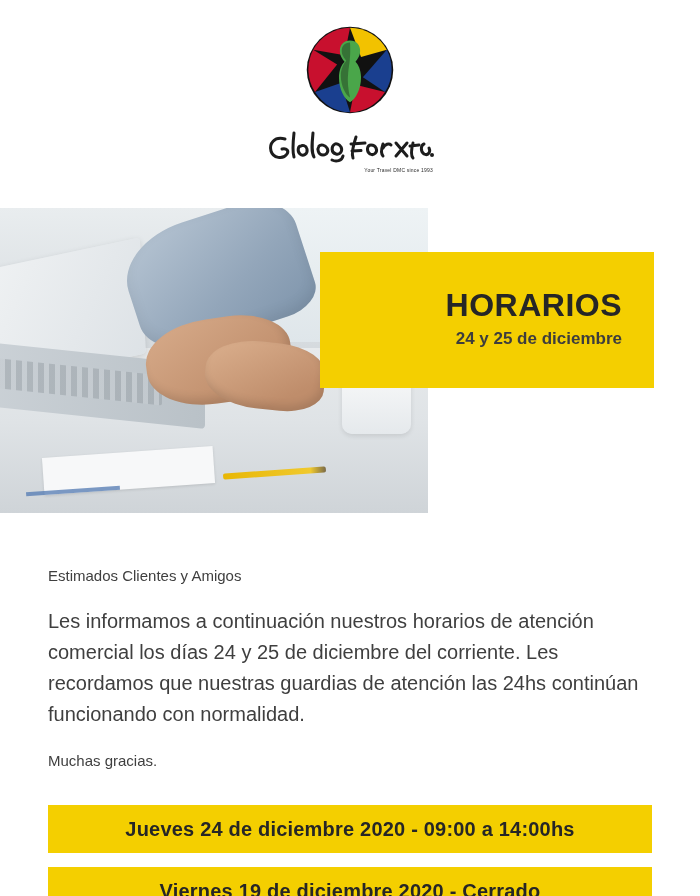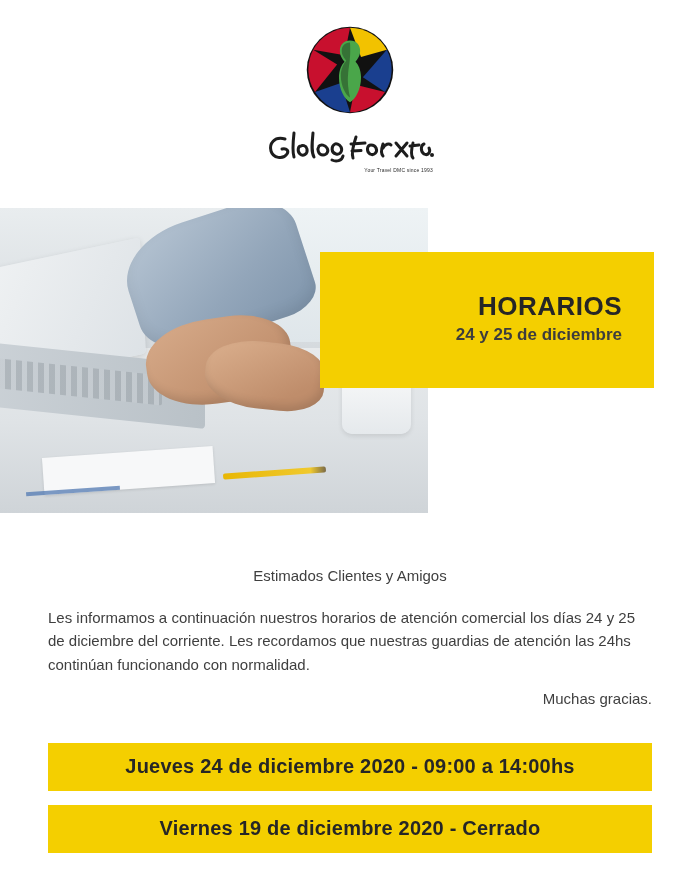--- a/index.html
+++ b/index.html
@@ -155,21 +155,21 @@
     height: 136px;
     background: #f4cf00;
     display: flex;
     flex-direction: column;
     align-items: flex-end;
     justify-content: center;
     padding: 6px 32px 10px 18px;
     box-sizing: border-box;
   }
   .hero-title {
-    font-size: 26px;
+    font-size: 32px;
     font-weight: bold;
     color: #262626;
     letter-spacing: .5px;
     line-height: 1.16;
     text-align: right;
     text-transform: uppercase;
     margin: 0;
   }
   .hero-sub {
     margin-top: 4px;
@@ -181,34 +181,32 @@
 
   
   .content {
     padding: 0 48px;
     box-sizing: border-box;
   }
   .greeting {
     margin-top: 54px;
     font-size: 15px;
     color: #3f3f3f;
-    text-align: center;
   }
   .paragraph {
     margin-top: 22px;
-    font-size: 15px;
+    font-size: 20px;
     line-height: 1.55;
     color: #3f3f3f;
     max-width: 606px;
   }
   .thanks {
-    margin-top: 14px;
+    margin-top: 22px;
     font-size: 15px;
     color: #3f3f3f;
-    text-align: right;
   }
 
   
   .schedule {
     margin-top: 36px;
     display: flex;
     flex-direction: column;
     gap: 14px;
   }
   .schedule-row {

